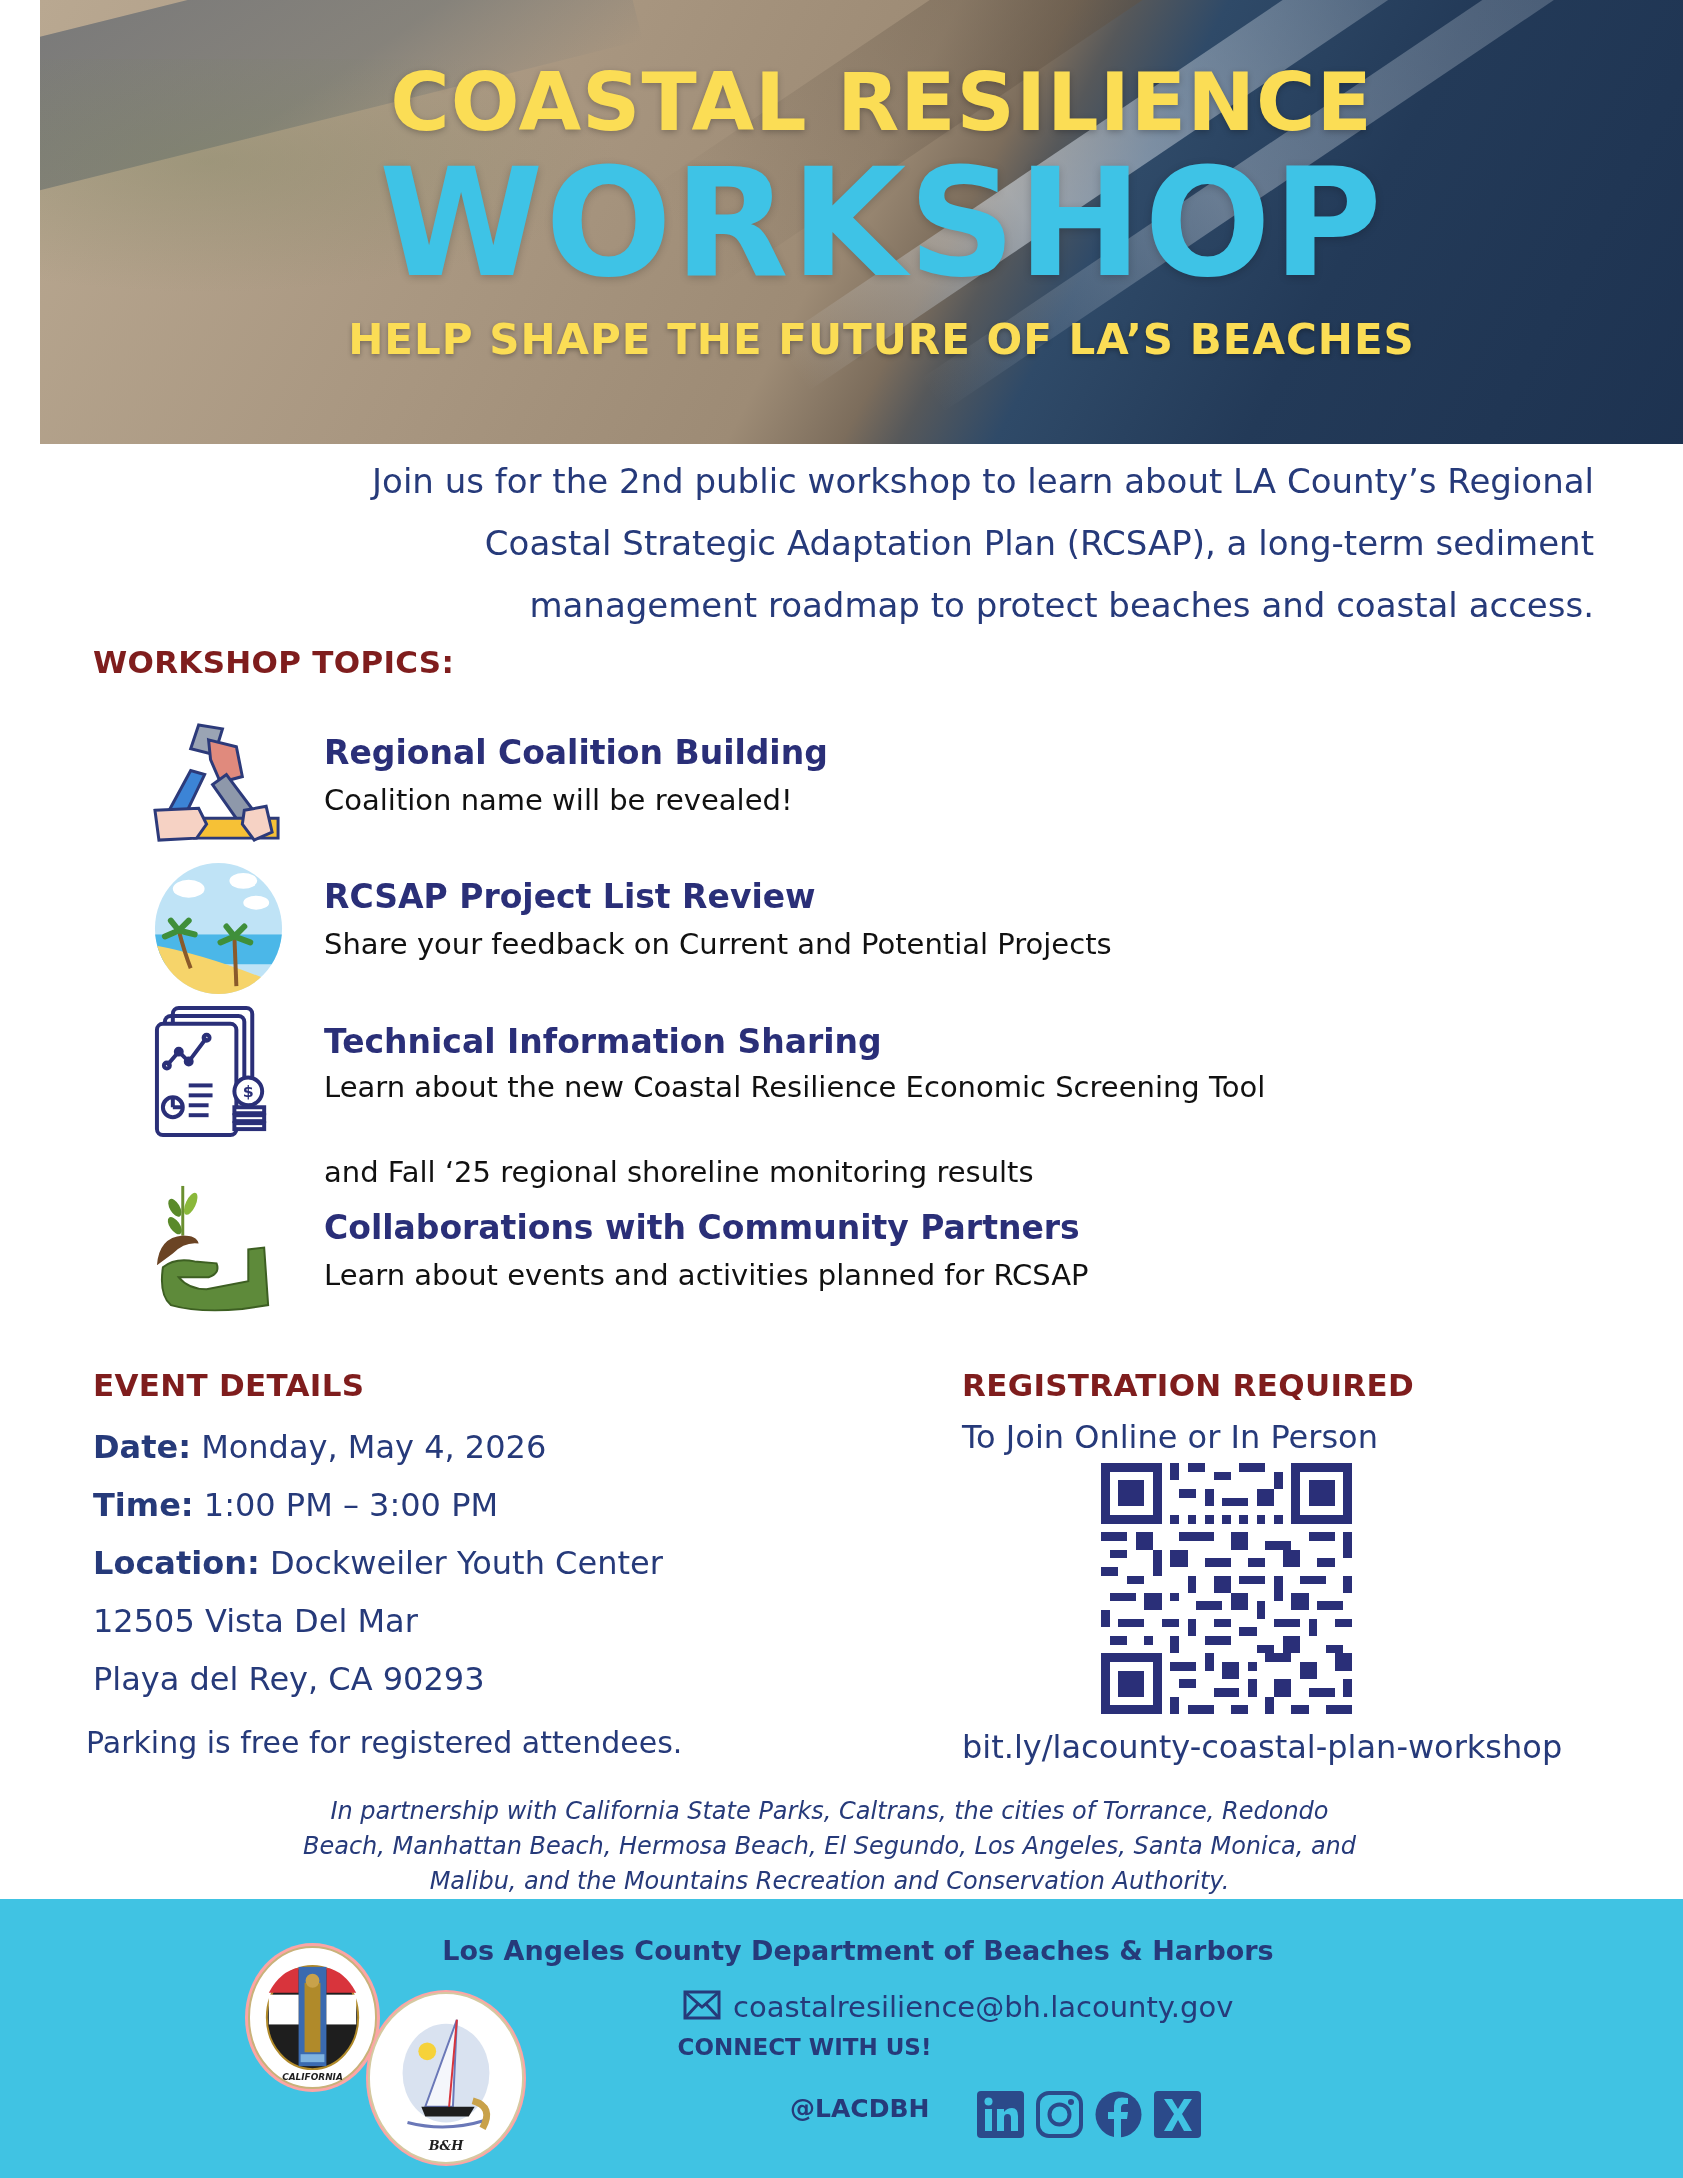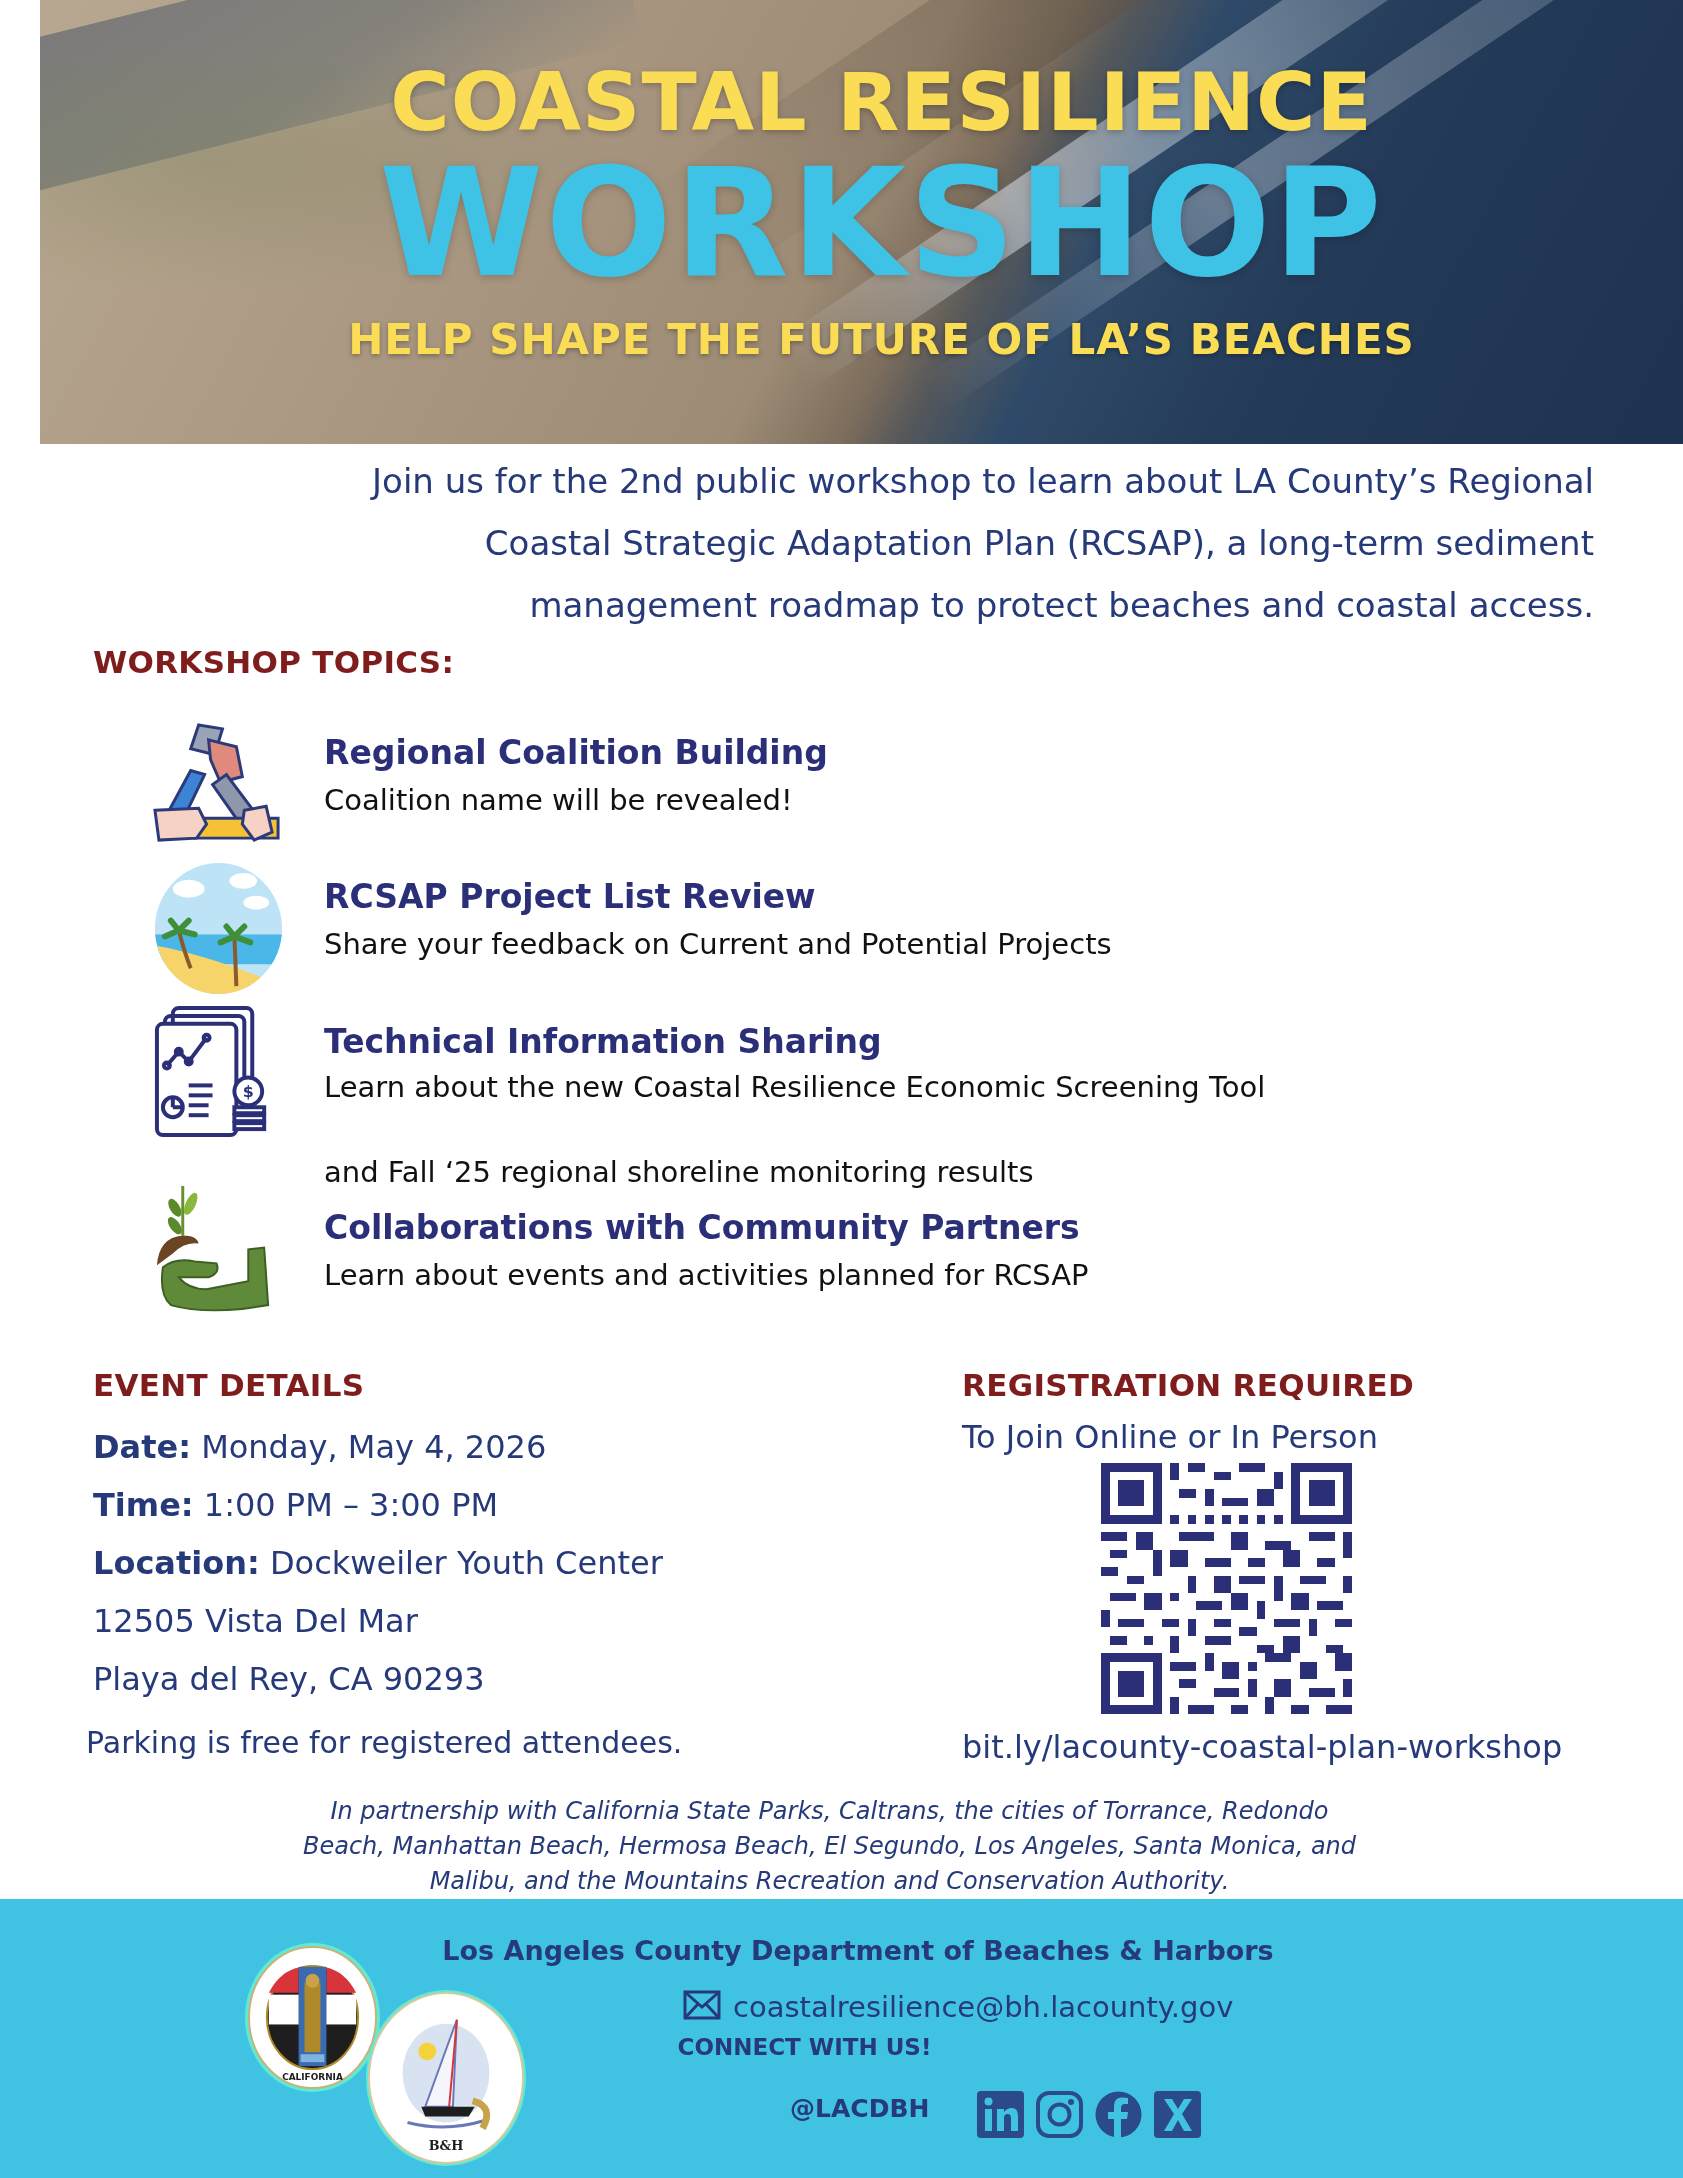--- a/index.html
+++ b/index.html
@@ -69,21 +69,21 @@
   .qr { position: absolute; left: 1099px; top: 1463px; width: 255px; height: 251px; }
   .reg-link { position: absolute; left: 962px; top: 1728px; font-size: 32px; color: #263a7a; }
 
   .partnership {
     position: absolute; left: 206px; top: 1794px; width: 1247px; text-align: center;
     font-style: italic; font-size: 24px; line-height: 35px; color: #263a7a;
   }
 
   
   .footer { position: absolute; left: 0; top: 1899px; width: 1683px; height: 279px; background: #40c3e3; }
-  .seal { position: absolute; border-radius: 50%; background: #5eead4; }
+  .seal { position: absolute; border-radius: 50%; background: #fca5a5; font-style: italic; }
   .dept-name { position: absolute; left: 0; width: 1683px; top: 1935px; text-align: center; font-weight: bold; font-size: 27px; color: #263a7a; padding-left: 33px; }
   .email-row { position: absolute; left: 683px; top: 1987px; height: 40px; display: flex; align-items: center; gap: 12px; }
   .email-row span.txt { font-size: 29px; color: #263a7a; }
   .connect { position: absolute; left: 0; width: 1550px; top: 2034px; text-align: center; font-weight: bold; font-size: 23px; color: #263a7a; padding-left: 59px; }
   .handle { position: absolute; left: 790px; top: 2094px; font-weight: bold; font-size: 25px; color: #263a7a; }
   .socials { position: absolute; left: 977px; top: 2091px; display: flex; gap: 12px; }
   .social { width: 47px; height: 47px; display: flex; align-items: center; justify-content: center; }
 </style>
 </head>
 <body>

